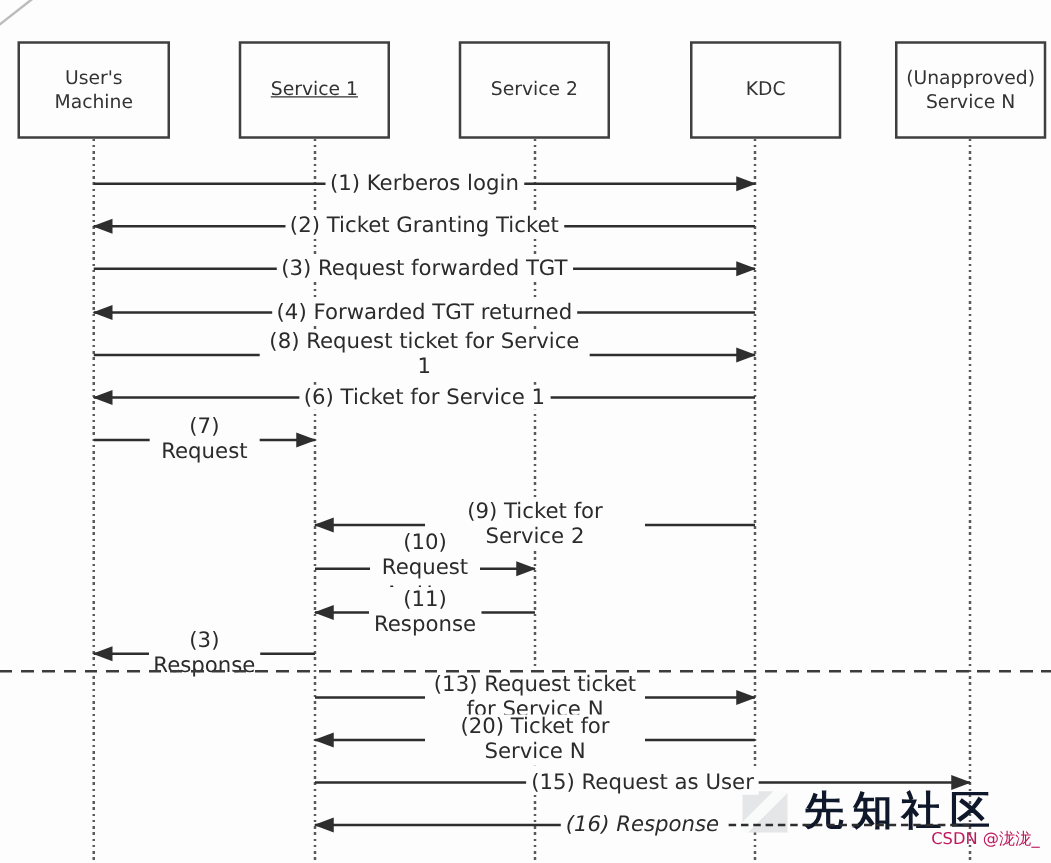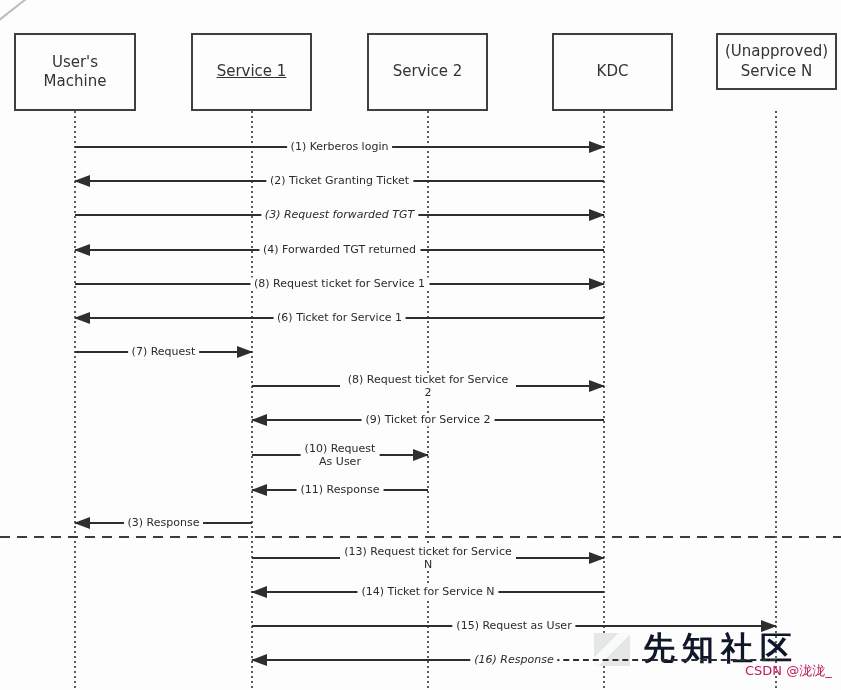--- a/index.html
+++ b/index.html
@@ -36,21 +36,21 @@
     position:absolute;left:0;width:100%;top:9px;height:0;
     border-top:2px solid var(--line,#2e2e2e);
   }
   .msg-line.dashed{border-top-style:dashed;}
   .arrowhead{position:absolute;top:4px;width:0;height:0;border-style:solid;}
   .arrowhead.right{right:-1px;border-width:6px 0 6px 16px;border-color:transparent transparent transparent var(--line,#2e2e2e);}
   .arrowhead.left{left:-1px;border-width:6px 16px 6px 0;border-color:transparent var(--line,#2e2e2e) transparent transparent;}
   .msg-label{
     position:absolute;left:50%;top:10px;transform:translate(-50%,-50%);
     background:var(--bg,#fdfdfd);padding:0 4px;z-index:2;
-    font-size:11px;line-height:1.2;color:#2b2b2b;white-space:pre-line;text-align:center;
+    font-size:17px;line-height:1.2;color:#2b2b2b;white-space:pre-line;text-align:center;
   }
 
   .separator{
     position:absolute;left:0;width:841px;height:2px;z-index:4;
     background:repeating-linear-gradient(90deg,#3c3c3c 0 10px,transparent 10px 17px);
   }
 
   
   .wm-logo{
     position:absolute;left:594px;top:633px;width:36px;height:33px;z-index:1;
@@ -89,37 +89,37 @@
       </div>
       <div class="lifeline" style="left: 427px; top: 111px; height: 579px;"></div>
       <div class="actor-box" style="left: 367px; top: 33px; width: 121px; height: 78px; justify-content: center;">
         <span>Service 2</span>
       </div>
       <div class="lifeline" style="left: 603px; top: 111px; height: 579px;"></div>
       <div class="actor-box" style="left: 552px; top: 33px; width: 121px; height: 78px;">
         <span>KDC</span>
       </div>
       <div class="lifeline" style="left: 775px; top: 111px; height: 579px;"></div>
-      <div class="actor-box" style="left: 716px; top: 33px; width: 121px; height: 57px;">
+      <div class="actor-box" style="left: 716px; top: 33px; width: 121px; height: 78px;">
         <span>(Unapproved)
 Service N</span>
       </div>
     </div>
   <div class="layer" id="messages">
       <div class="message" style="left: 75px; top: 137px; width: 529px;">
         <div class="msg-line"></div>
         <div class="arrowhead right"></div>
         <div class="msg-label">(1) Kerberos login</div>
       </div>
       <div class="message" style="left: 75px; top: 171px; width: 529px;">
         <div class="msg-line"></div>
         <div class="arrowhead left"></div>
         <div class="msg-label">(2) Ticket Granting Ticket</div>
       </div>
-      <div class="message" style="left: 75px; top: 205px; width: 529px; font-style: italic;">
+      <div class="message" style="left: 75px; top: 205px; width: 529px;">
         <div class="msg-line"></div>
         <div class="arrowhead right"></div>
         <div class="msg-label">(3) Request forwarded TGT</div>
       </div>
       <div class="message" style="left: 75px; top: 240px; width: 529px;">
         <div class="msg-line"></div>
         <div class="arrowhead left"></div>
         <div class="msg-label">(4) Forwarded TGT returned</div>
       </div>
       <div class="message" style="left: 75px; top: 274px; width: 529px;">
@@ -129,25 +129,20 @@
       </div>
       <div class="message" style="left: 75px; top: 308px; width: 529px;">
         <div class="msg-line"></div>
         <div class="arrowhead left"></div>
         <div class="msg-label">(6) Ticket for Service 1</div>
       </div>
       <div class="message" style="left: 75px; top: 342px; width: 177px;">
         <div class="msg-line"></div>
         <div class="arrowhead right"></div>
         <div class="msg-label">(7) Request</div>
-      </div>
-      <div class="message" style="left: 252px; top: 376px; width: 352px;">
-        <div class="msg-line"></div>
-        <div class="arrowhead right"></div>
-        <div class="msg-label">(8) Request ticket for Service 2</div>
       </div>
       <div class="message" style="left: 252px; top: 410px; width: 352px;">
         <div class="msg-line"></div>
         <div class="arrowhead left"></div>
         <div class="msg-label">(9) Ticket for Service 2</div>
       </div>
       <div class="message" style="left: 252px; top: 445px; width: 176px;">
         <div class="msg-line"></div>
         <div class="arrowhead right"></div>
         <div class="msg-label">(10) Request
@@ -164,21 +159,21 @@
         <div class="msg-label">(3) Response</div>
       </div>
       <div class="message" style="left: 252px; top: 548px; width: 352px;">
         <div class="msg-line"></div>
         <div class="arrowhead right"></div>
         <div class="msg-label">(13) Request ticket for Service N</div>
       </div>
       <div class="message" style="left: 252px; top: 582px; width: 352px;">
         <div class="msg-line"></div>
         <div class="arrowhead left"></div>
-        <div class="msg-label">(14) Ticket for Service N</div>
+        <div class="msg-label">(20) Ticket for Service N</div>
       </div>
       <div class="message" style="left: 252px; top: 616px; width: 524px;">
         <div class="msg-line"></div>
         <div class="arrowhead right"></div>
         <div class="msg-label">(15) Request as User</div>
       </div>
       <div class="message" style="left: 252px; top: 650px; width: 524px; font-style: italic;">
         <div class="msg-line" style="width: 50%;"></div>
         <div class="msg-line dashed" style="left: 50%; width: 50%;"></div>
         <div class="arrowhead left"></div>

